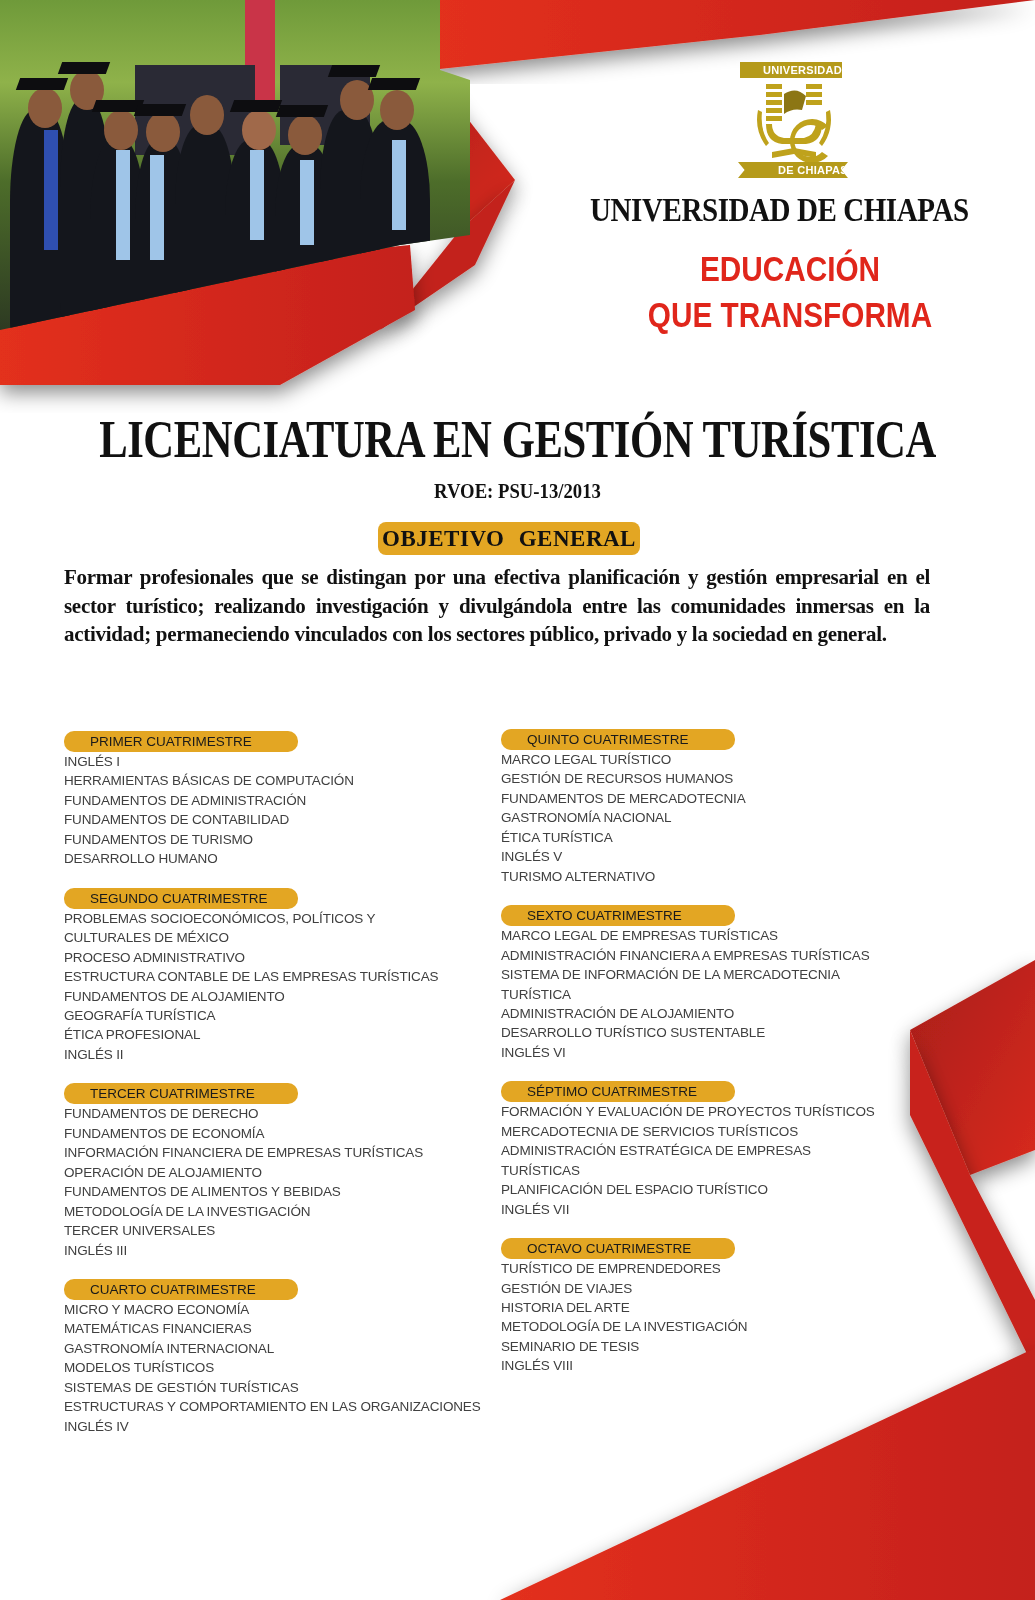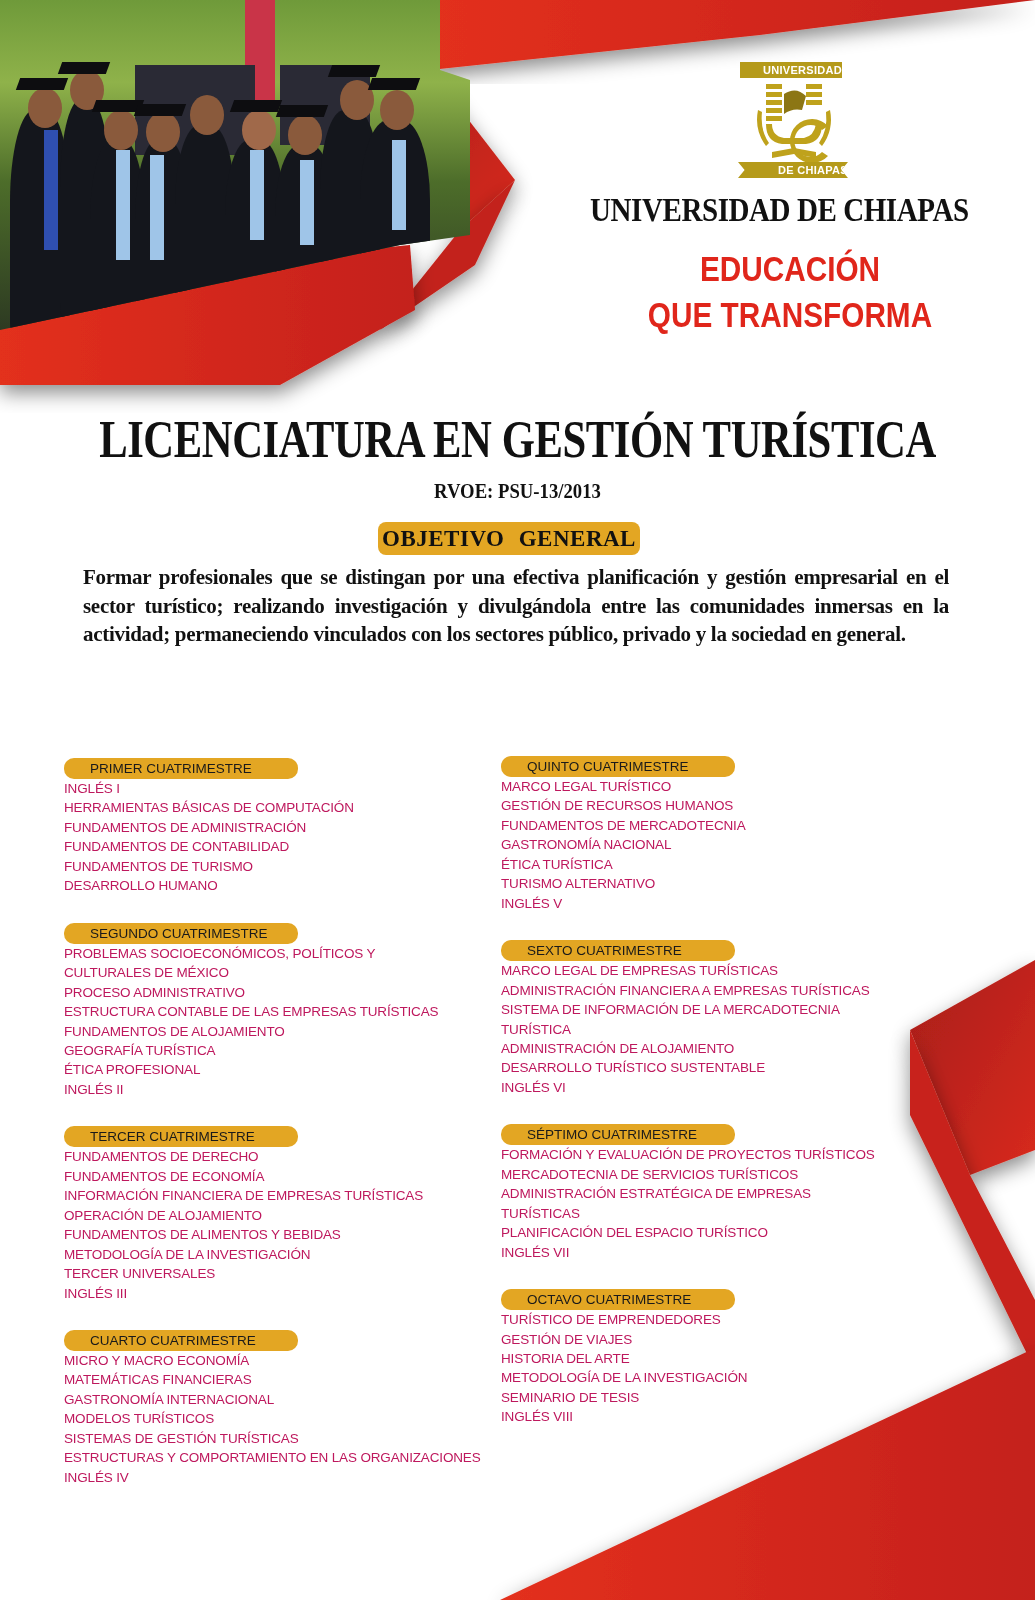--- a/index.html
+++ b/index.html
@@ -59,34 +59,34 @@
   }
   .obj-pill {
     position: absolute; left: 378px; top: 522px; width: 262px; height: 33px; z-index: 3;
     background: #e3a623; border-radius: 8px;
     font-family: "Liberation Serif", serif; font-weight: bold; font-size: 23px;
     color: #111; text-align: center; line-height: 33px; letter-spacing: 0.5px; word-spacing: 8px;
   }
   .obj-text {
     position: absolute; left: 64px; top: 563px; width: 866px; z-index: 3;
     font-family: "Liberation Serif", serif; font-weight: bold; font-size: 21px; line-height: 28.5px;
-    color: #111; text-align: justify; letter-spacing: -0.3px; margin-left: 19px;
+    color: #111; text-align: justify; letter-spacing: -0.3px;
   }
 
   .col { position: absolute; z-index: 3; }
   .col.left { left: 64px; top: 731px; width: 440px; }
   .col.right { left: 501px; top: 729px; width: 400px; }
-  .sem { margin-bottom: 19px; margin-top: 27px; }
+  .sem { margin-bottom: 19px; }
   .sem-pill {
     display: block; width: 234px; height: 21px; background: #e3a623; border-radius: 10px;
     font-size: 13.5px; color: #1a1a1a; line-height: 22px; padding-left: 26px; margin-bottom: 0px;
     white-space: nowrap;
   }
   .subj {
-    font-size: 13.5px; line-height: 19.45px; color: #be185d; white-space: nowrap; letter-spacing: -0.15px;
+    font-size: 13.5px; line-height: 19.45px; color: #404040; white-space: nowrap; letter-spacing: -0.15px;
   }
 </style>
 </head>
 <body>
 
 <svg class="bg-svg" viewBox="0 0 1035 1600" xmlns="http://www.w3.org/2000/svg">
   <defs>
     <linearGradient id="redA" x1="0" y1="0" x2="1" y2="0">
       <stop offset="0" stop-color="#e3301c"></stop>
       <stop offset="1" stop-color="#c4201a"></stop>
@@ -239,22 +239,22 @@
 </div>
 
 <div class="col right">
   <div class="sem">
     <span class="sem-pill">QUINTO CUATRIMESTRE</span>
     <div class="subj">MARCO LEGAL TURÍSTICO</div>
     <div class="subj">GESTIÓN DE RECURSOS HUMANOS</div>
     <div class="subj">FUNDAMENTOS DE MERCADOTECNIA</div>
     <div class="subj">GASTRONOMÍA NACIONAL</div>
     <div class="subj">ÉTICA TURÍSTICA</div>
+    <div class="subj">INGLÉS V</div>
     <div class="subj">TURISMO ALTERNATIVO</div>
-    <div class="subj">INGLÉS V</div>
   </div>
   <div class="sem">
     <span class="sem-pill">SEXTO CUATRIMESTRE</span>
     <div class="subj">MARCO LEGAL DE EMPRESAS TURÍSTICAS</div>
     <div class="subj">ADMINISTRACIÓN FINANCIERA A EMPRESAS TURÍSTICAS</div>
     <div class="subj">SISTEMA DE INFORMACIÓN DE LA MERCADOTECNIA</div>
     <div class="subj">TURÍSTICA</div>
     <div class="subj">ADMINISTRACIÓN DE ALOJAMIENTO</div>
     <div class="subj">DESARROLLO TURÍSTICO SUSTENTABLE</div>
     <div class="subj">INGLÉS VI</div>

